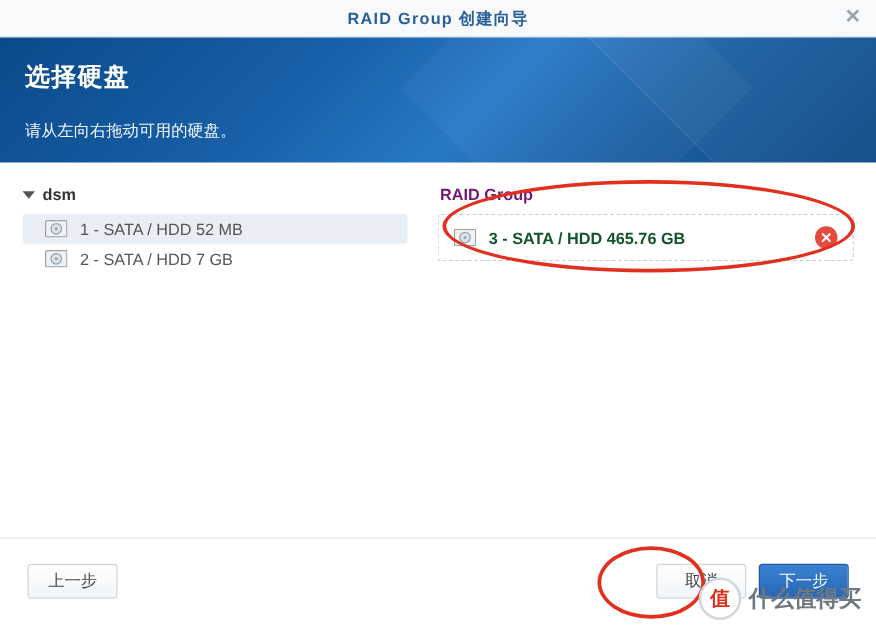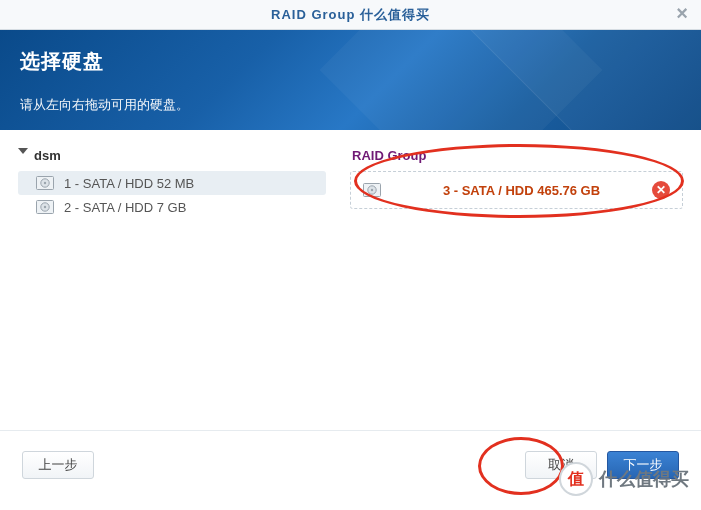--- a/index.html
+++ b/index.html
@@ -12,31 +12,31 @@
 .banner::before, .banner::after { content: ""; position: absolute; background: rgba(255,255,255,0.04); }
 .banner::before { width: 260px; height: 180px; transform: rotate(45deg); right: -40px; top: -80px; border: 1px solid rgba(255,255,255,0.08); }
 .banner::after { width: 200px; height: 200px; transform: rotate(45deg); right: 140px; top: -60px; }
 .banner h2 { font-size: 20px; font-weight: bold; margin-bottom: 21px; letter-spacing: 1px; }
 .banner p { font-size: 13px; opacity: 0.95; }
 
 .body { display: flex; height: 300px; }
 .col-left { width: 340px; padding: 18px 14px 10px 18px; }
 .col-right { flex: 1; padding: 18px 18px 10px 10px; }
 
-.tree-label { display: flex; align-items: flex-start; color: #333; font-weight: bold; margin-bottom: 8px; cursor: pointer; }
+.tree-label { display: flex; align-items: center; color: #333; font-weight: bold; margin-bottom: 8px; cursor: pointer; }
 .tree-arrow { width: 0; height: 0; border-left: 5px solid transparent; border-right: 5px solid transparent; border-top: 6px solid #555; margin-right: 6px; }
 
 .disk-row { display: flex; align-items: center; height: 24px; padding: 0 10px 0 18px; border-radius: 3px; cursor: grab; color: #555; }
 .disk-row.selected { background: #e8eef3; }
 .hdd-icon { margin-right: 10px; }
 
 .panel-title { font-weight: bold; color: #701a75; margin-bottom: 8px; margin-left: 2px; }
 .drop-area { border: 1px dashed #c6cfd7; min-height: 38px; border-radius: 3px; padding: 4px 6px; }
 .raid-item { display: flex; align-items: center; height: 28px; padding: 0 6px; }
-.raid-item .txt { color: #c2410c; font-weight: bold; flex: 1; text-align: center; }
+.raid-item .txt { color: #14532d; font-weight: bold; flex: 1; }
 .remove-btn { width: 18px; height: 18px; border-radius: 9px; background: #e54b3c; color: #fff; display: flex; align-items: center; justify-content: center; font-size: 12px; line-height: 1; cursor: pointer; font-weight: bold; }
 
 .footer { border-top: 1px solid #e6ebef; height: 58px; display: flex; align-items: center; padding: 0 22px; justify-content: space-between; gap: 10px; }
 .foot-left { display: flex; gap: 10px; }
 .foot-right { display: flex; gap: 10px; }
 .btn { min-width: 72px; height: 28px; border: 1px solid #cfd6dc; border-radius: 3px; background: linear-gradient(#ffffff,#f1f4f7); color: #444; font-size: 13px; display: inline-flex; align-items: center; justify-content: center; padding: 0 12px; cursor: pointer; margin-top: 11px; }
 .btn.primary { background: linear-gradient(#3a82d4,#2866b3); border-color: #2457a0; color: #fff; }
 
 
 .annot { position: absolute; border: 3px solid #e2301f; border-radius: 50%; pointer-events: none; }
@@ -44,21 +44,21 @@
 .annot.a2 { left: 478px; top: 437px; width: 86px; height: 58px; }
 
 
 .wm { position: absolute; right: 12px; bottom: 14px; display: flex; align-items: center; gap: 6px; color: #6f7880; font-size: 18px; font-weight: bold; }
 .wm .badge { width: 34px; height: 34px; border-radius: 17px; background: #fff; border: 2px solid #d0d6db; display: flex; align-items: center; justify-content: center; color: #e2301f; font-size: 16px; }
 </style>
 </head>
 <body>
 
 <div class="titlebar">
-  <span>RAID Group 什么值得买</span>
+  <span>RAID Group 创建向导</span>
   <span class="close">×</span>
 </div>
 
 <div class="banner">
   <h2>选择硬盘</h2>
   <p>请从左向右拖动可用的硬盘。</p>
 </div>
 
 <div class="body">
 

